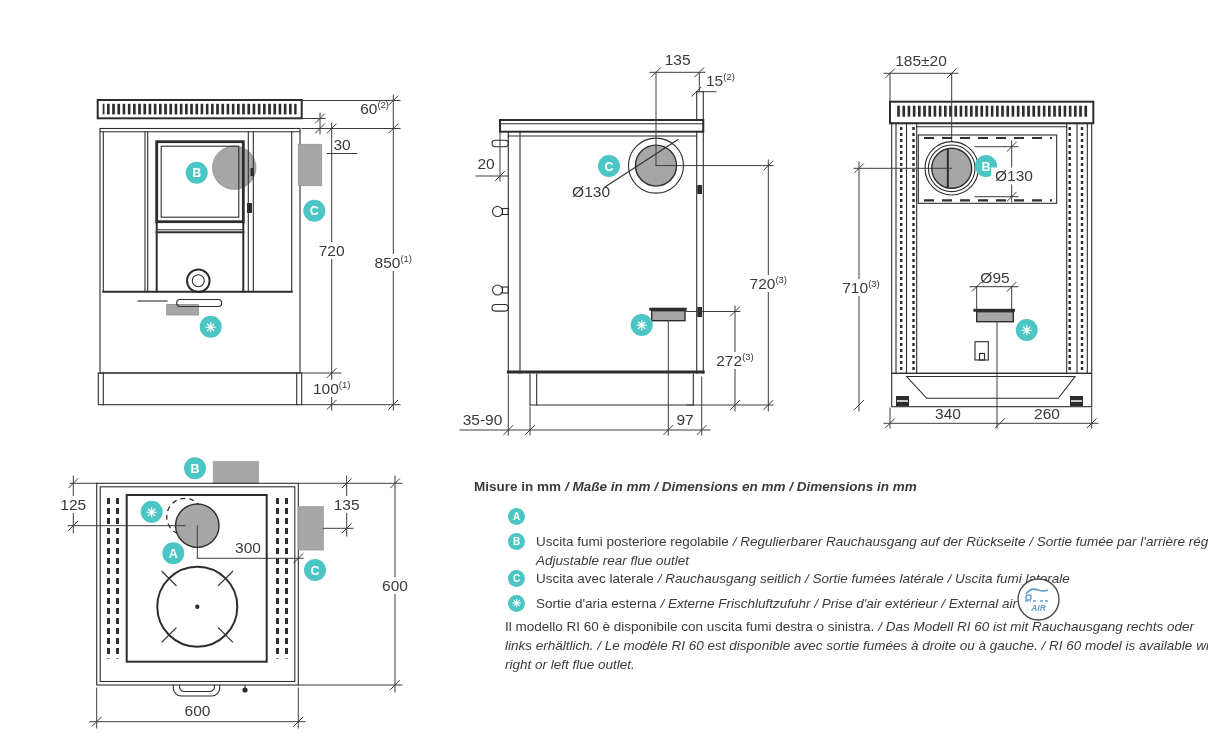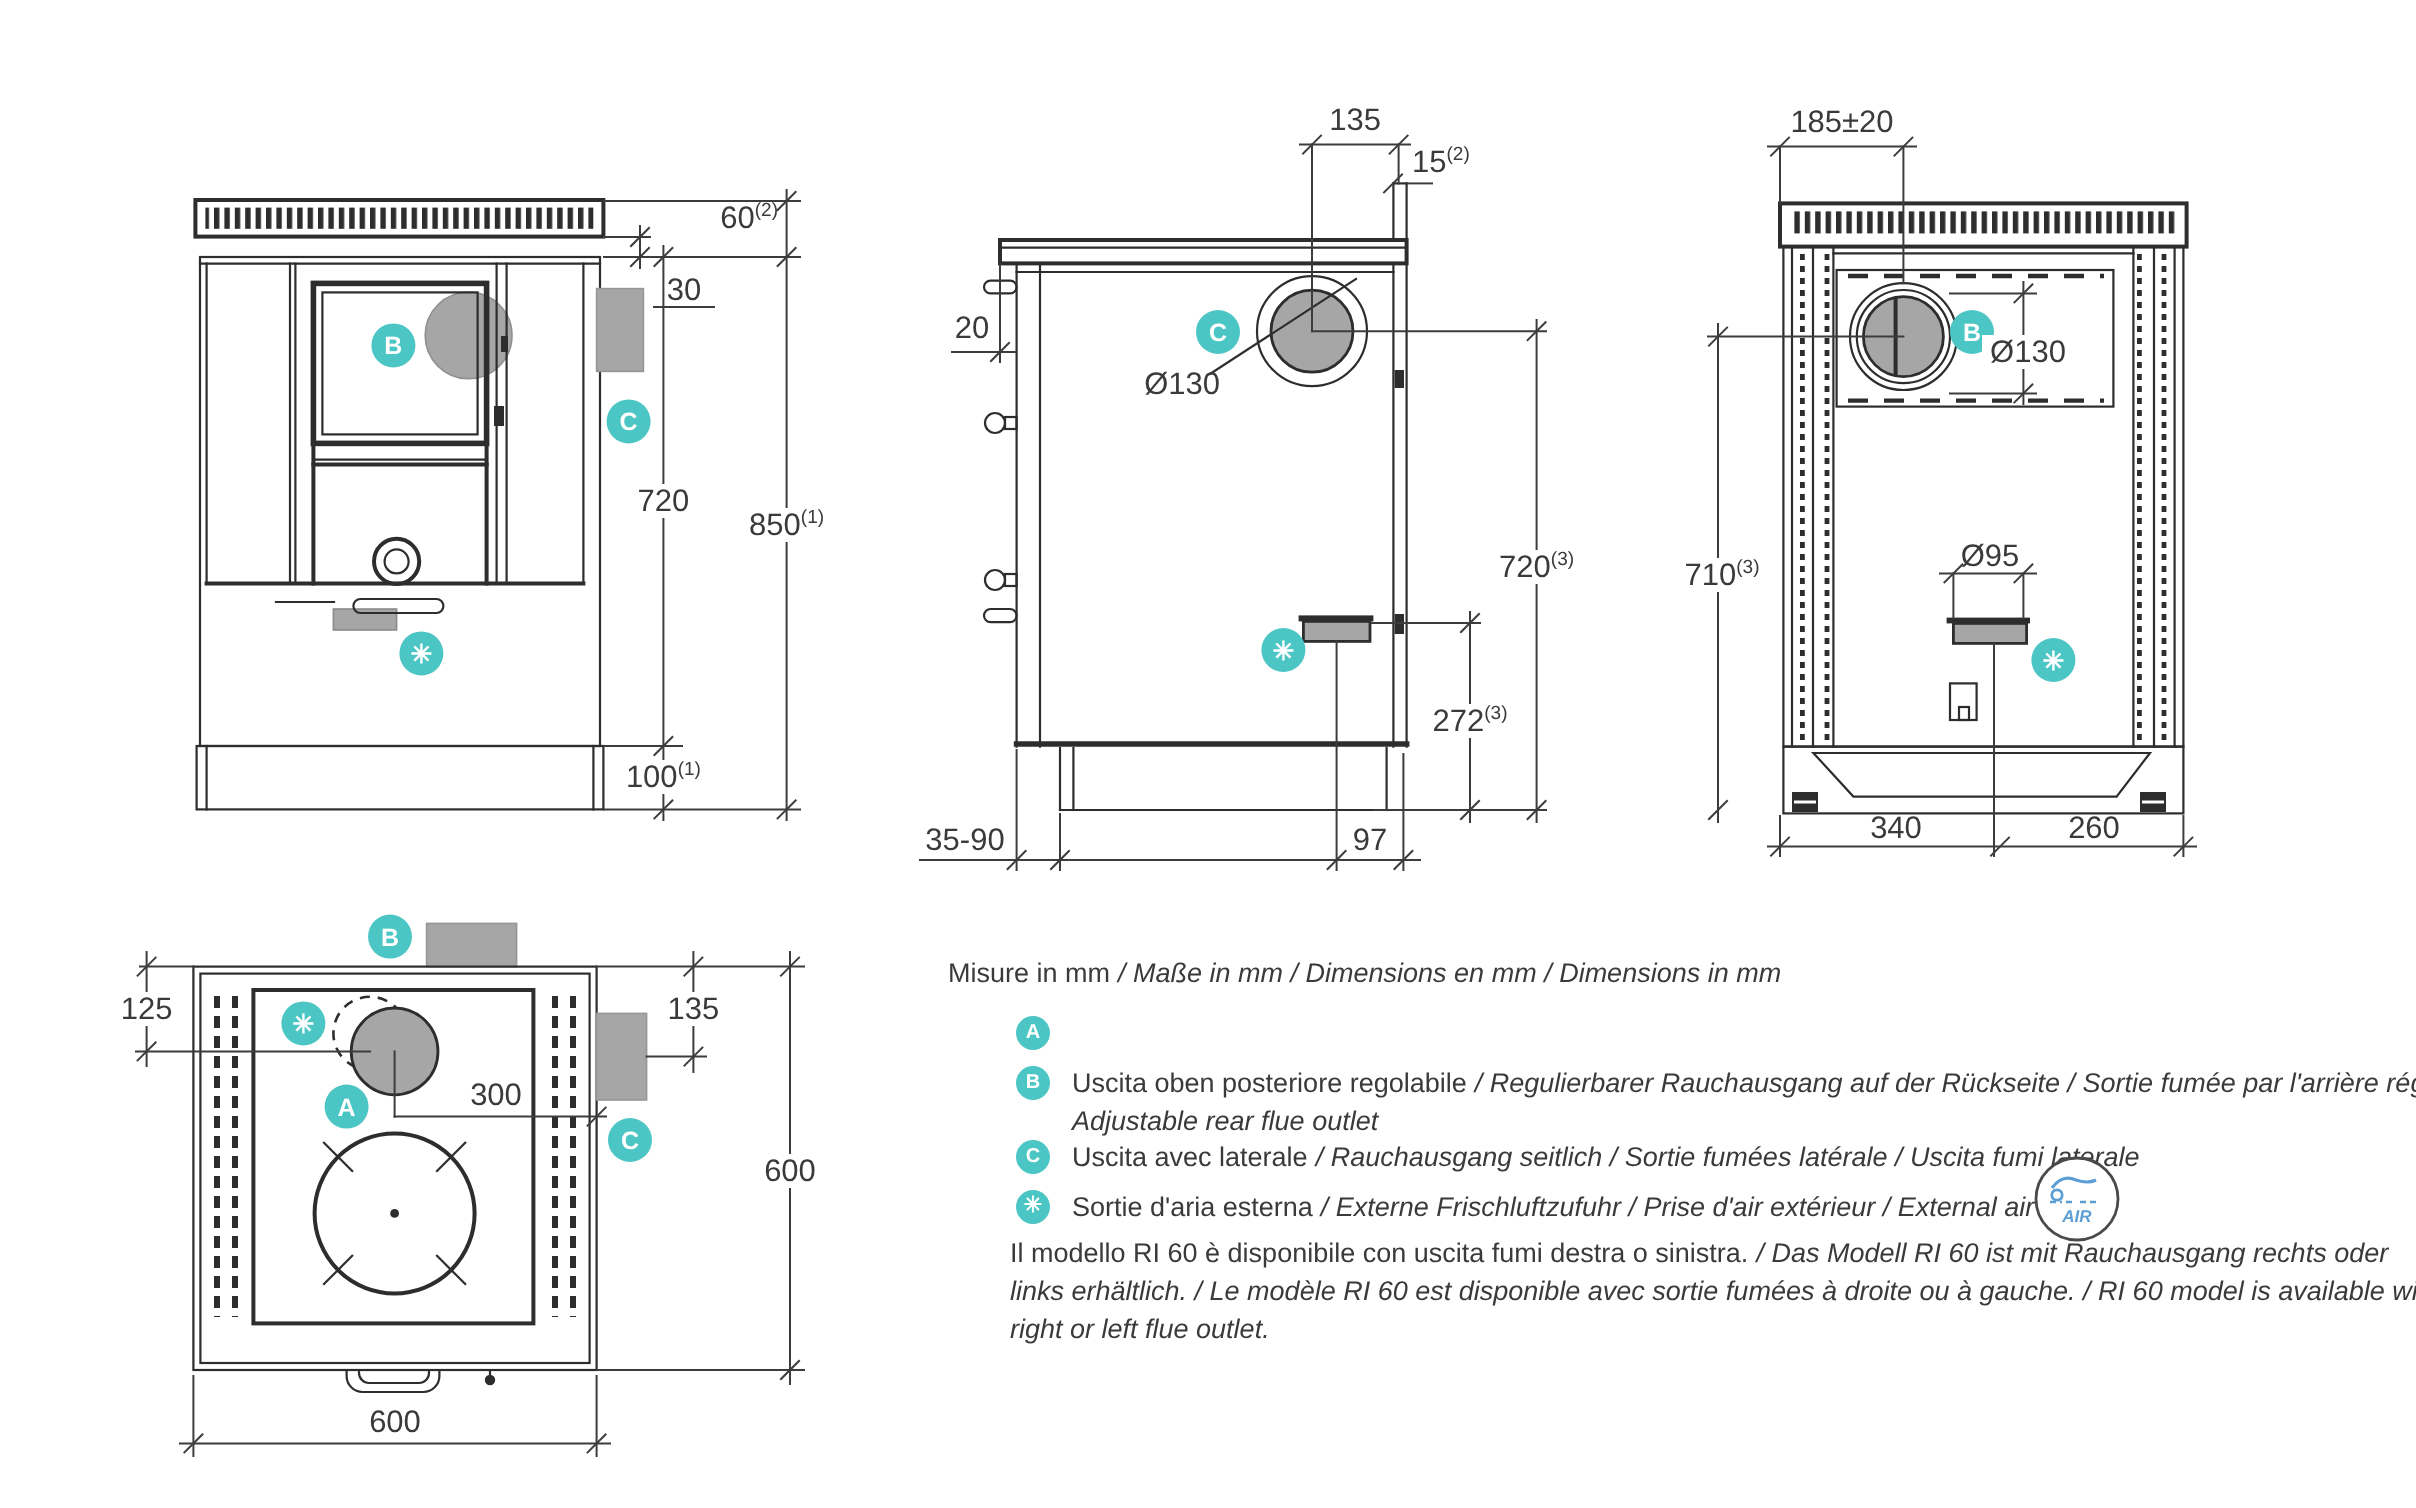--- a/index.html
+++ b/index.html
@@ -27,21 +27,21 @@
   .slot{stroke:#2d2d2d;stroke-width:2.2;fill:none;stroke-dasharray:10 8;}
   
   #legend{position:absolute;left:474px;top:477px;width:720px;font-size:13.5px;line-height:19px;}
   .lrow{position:absolute;left:0;display:flex;align-items:flex-start;}
   .lbadge{flex:0 0 auto;width:17px;height:17px;border-radius:50%;background:#4cc6c4;color:#fff;
           font-weight:bold;font-size:10px;line-height:17px;text-align:center;margin-left:34px;margin-right:11px;margin-top:1px;}
   .lbadge.star{font-size:11px;}
   .ltext{white-space:nowrap;}
   .sec{font-style:italic;margin-left:4px;}
   .blkline{display:block;font-style:italic;}
-  #units{position:absolute;left:0;top:0;}
+  #units{position:absolute;left:0;top:0;font-weight:bold;}
   #note{position:absolute;left:0;top:140px;width:716px;margin-left:31px;}
   #airicon{position:absolute;left:1016px;top:577px;width:45px;height:45px;}
 </style>
 </head>
 <body>
 
 <div id="stage">
 
   <svg style="left:55px;top:90px" width="355" height="330" viewBox="0 0 355 330">
     <defs>
@@ -417,21 +417,21 @@
       <span>Misure in mm</span><span class="sec">/ Maße in mm / Dimensions en mm / Dimensions in mm</span>
     </div>
 
     <div class="lrow" style="top:30px">
       <span class="lbadge">A</span>
     </div>
 
     <div class="lrow" style="top:55px">
       <span class="lbadge">B</span>
       <span class="ltext">
-        <span>Uscita oben posteriore regolabile</span><span class="sec">/  Regulierbarer Rauchausgang auf der Rückseite / Sortie fumée par l'arrière réglable /</span>
+        <span>Uscita fumi posteriore regolabile</span><span class="sec">/  Regulierbarer Rauchausgang auf der Rückseite / Sortie fumée par l'arrière réglable /</span>
         <span class="blkline">Adjustable rear flue outlet</span>
       </span>
     </div>
 
     <div class="lrow" style="top:92px">
       <span class="lbadge">C</span>
       <span class="ltext">
         <span>Uscita avec laterale</span><span class="sec">/ Rauchausgang seitlich  / Sortie fumées latérale / Uscita fumi laterale</span>
       </span>
     </div>

